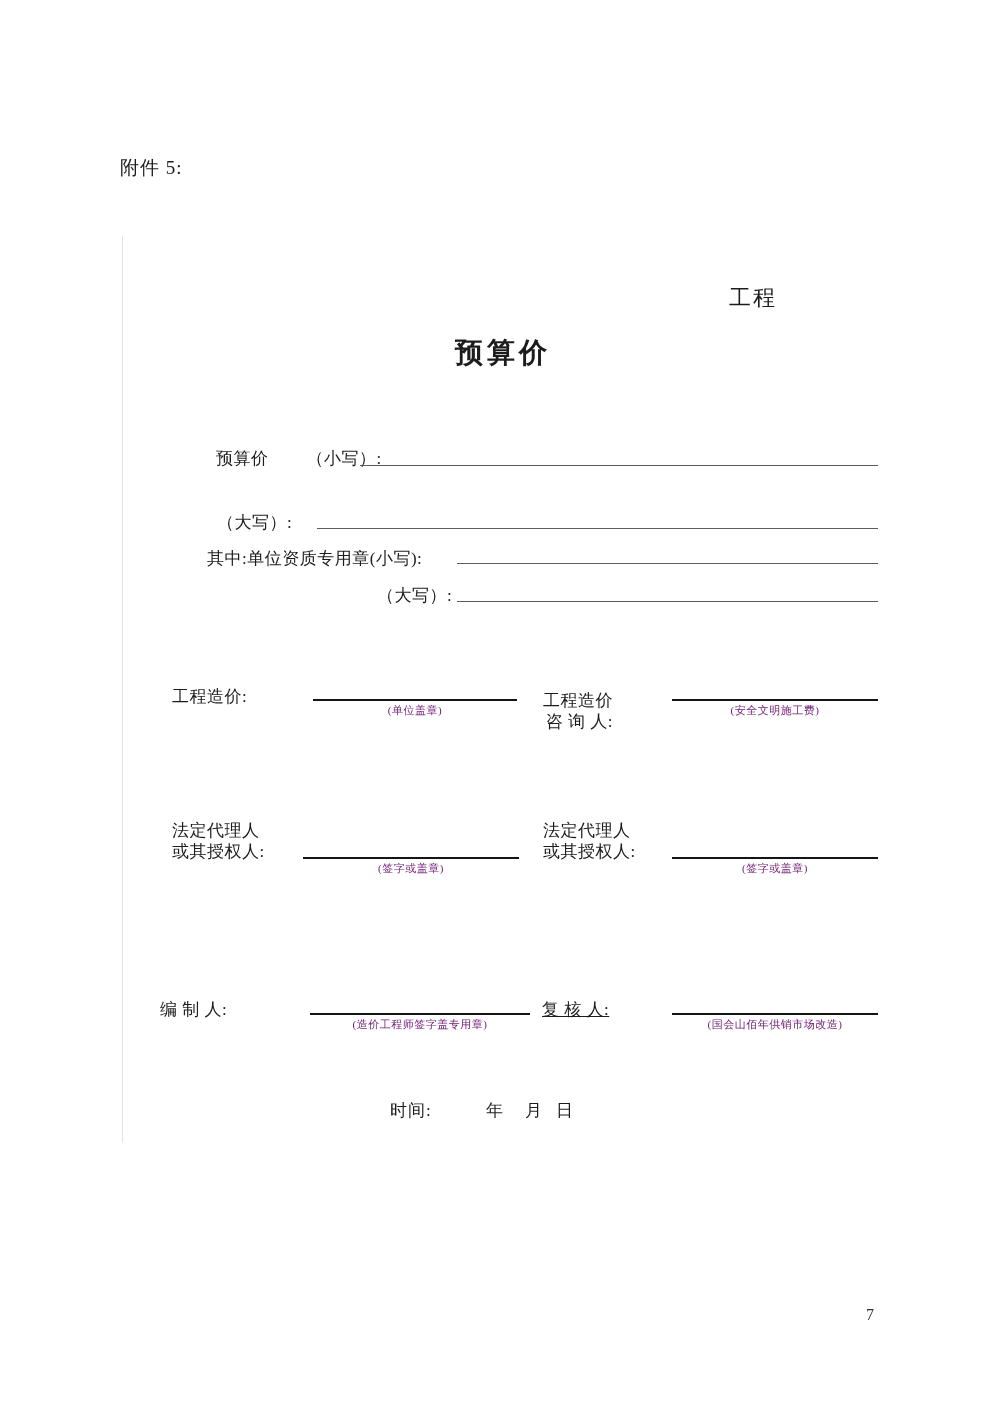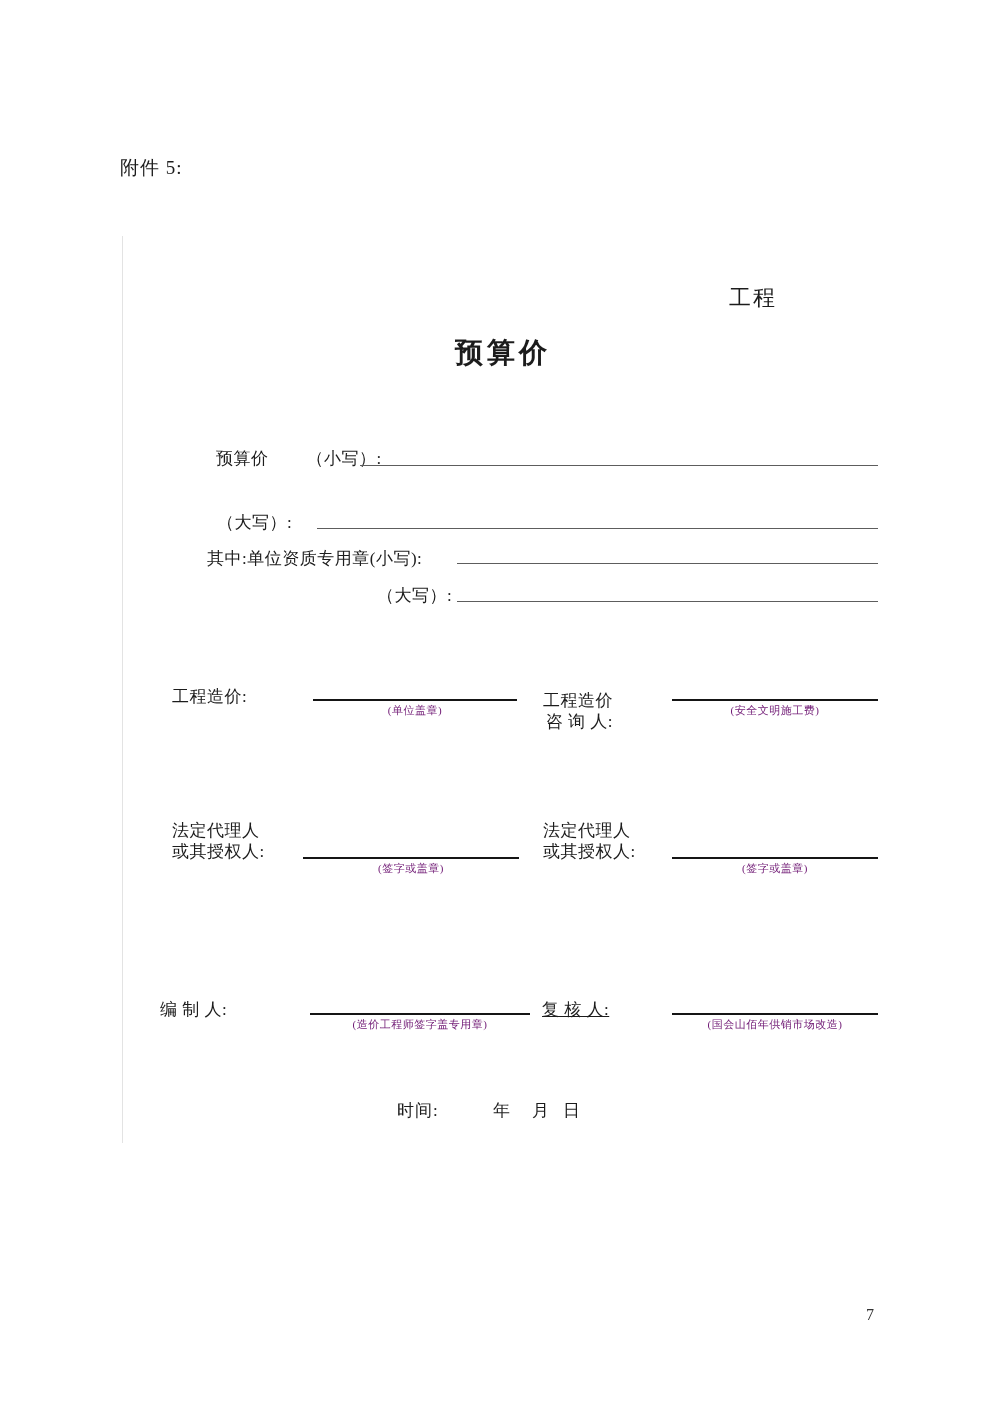--- a/index.html
+++ b/index.html
@@ -70,21 +70,21 @@
     height: 0;
     border-top: 2px solid #151515;
   }
   .caption {
     font-size: 11px;
     text-align: center;
     color: #701a75;
     letter-spacing: 0.5px;
   }
 
-  .date-lbl { font-size: 17px; letter-spacing: 1px; margin-left: 7px; }
+  .date-lbl { font-size: 17px; letter-spacing: 1px; }
   .page-num { font-size: 16px; color: #333333; }
 </style>
 </head>
 <body>
 
 <div class="page">
 
   <div class="abs attachment" style="left:120px; top:155px;">附件 5:</div>
 
   <div class="abs faint-border" style="left:122px; top:236px; height:907px;"></div>

